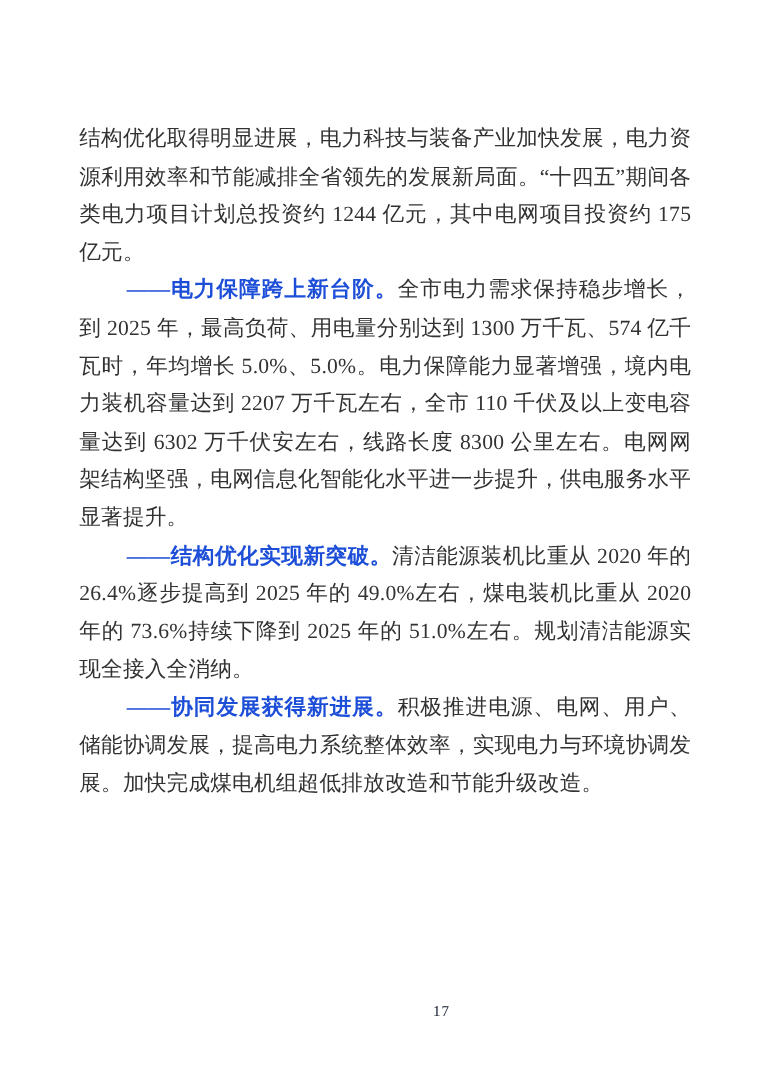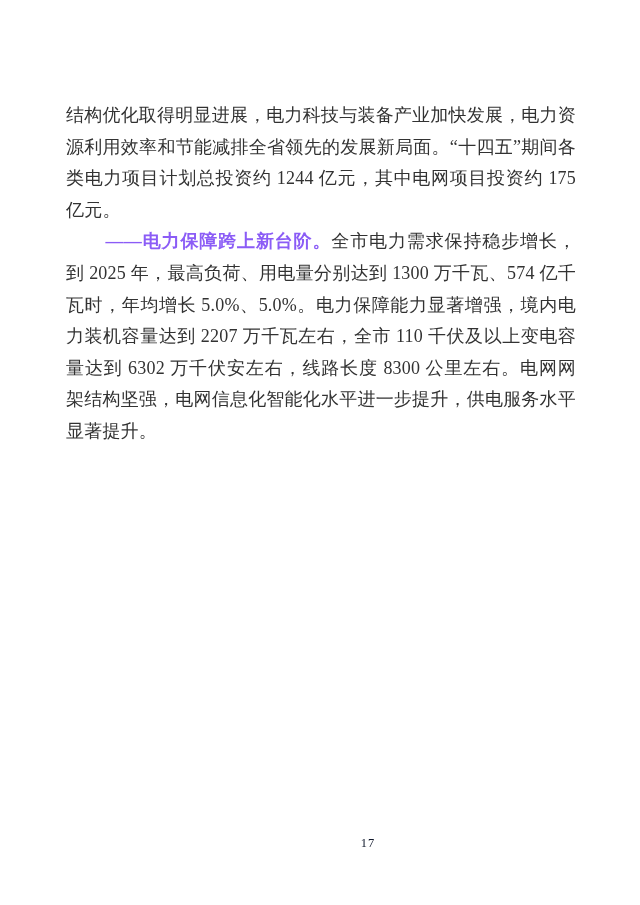--- a/index.html
+++ b/index.html
@@ -28,21 +28,21 @@
     color: #323232;
     text-align: justify;
     text-justify: inter-ideograph;
     letter-spacing: 0.2px;
   }
   .para.indent {
     text-indent: 2.2em;
   }
   .para .lead {
     font-weight: bold;
-    color: #8b5cf6;
+    color: #1d4ed8;
   }
   .page-footer {
     position: absolute;
     top: 836px;
     left: 0;
     width: 100%;
     text-align: center;
     font-size: 12.5px;
     color: #0f172a;
     letter-spacing: 1px;
@@ -52,19 +52,21 @@
 </head>
 <body>
 
 <div class="page">
   <div class="text-block">
 
     <p class="para"><span class="lead"></span><span>结构优化取得明显进展，电力科技与装备产业加快发展，电力资源利用效率和节能减排全省领先的发展新局面。“十四五”期间各类电力项目计划总投资约 1244 亿元，其中电网项目投资约 175 亿元。</span></p>
 
     <p class="para indent"><span class="lead">——电力保障跨上新台阶。</span><span>全市电力需求保持稳步增长，到 2025 年，最高负荷、用电量分别达到 1300 万千瓦、574 亿千瓦时，年均增长 5.0%、5.0%。电力保障能力显著增强，境内电力装机容量达到 2207 万千瓦左右，全市 110 千伏及以上变电容量达到 6302 万千伏安左右，线路长度 8300 公里左右。电网网架结构坚强，电网信息化智能化水平进一步提升，供电服务水平显著提升。</span></p>
 
+    <p class="para indent"><span class="lead">——结构优化实现新突破。</span><span>清洁能源装机比重从 2020 年的 26.4%逐步提高到 2025 年的 49.0%左右，煤电装机比重从 2020 年的 73.6%持续下降到 2025 年的 51.0%左右。规划清洁能源实现全接入全消纳。</span></p>
 
+    <p class="para indent"><span class="lead">——协同发展获得新进展。</span><span>积极推进电源、电网、用户、储能协调发展，提高电力系统整体效率，实现电力与环境协调发展。加快完成煤电机组超低排放改造和节能升级改造。</span></p>
 
 
   </div>
 
   <div class="page-footer">17</div>
 </div>
 
 </body></html>

